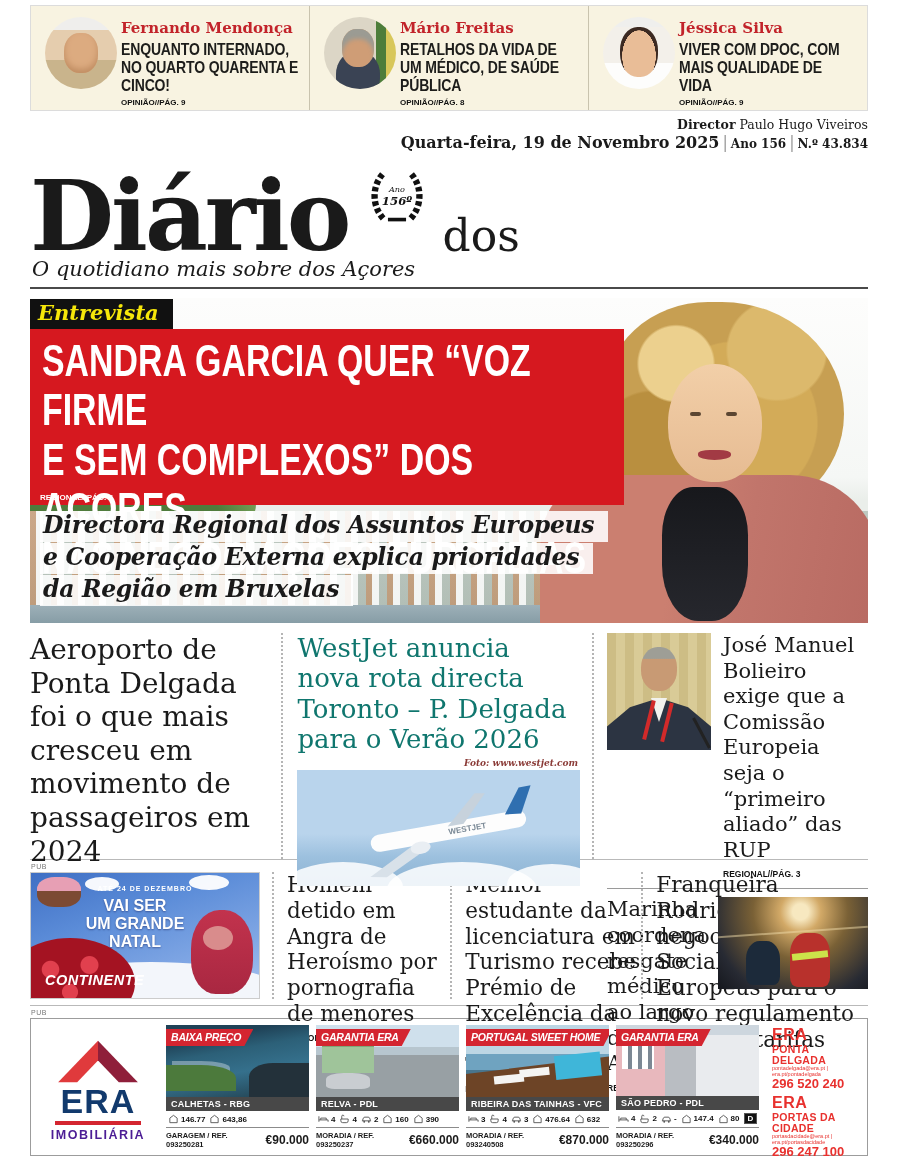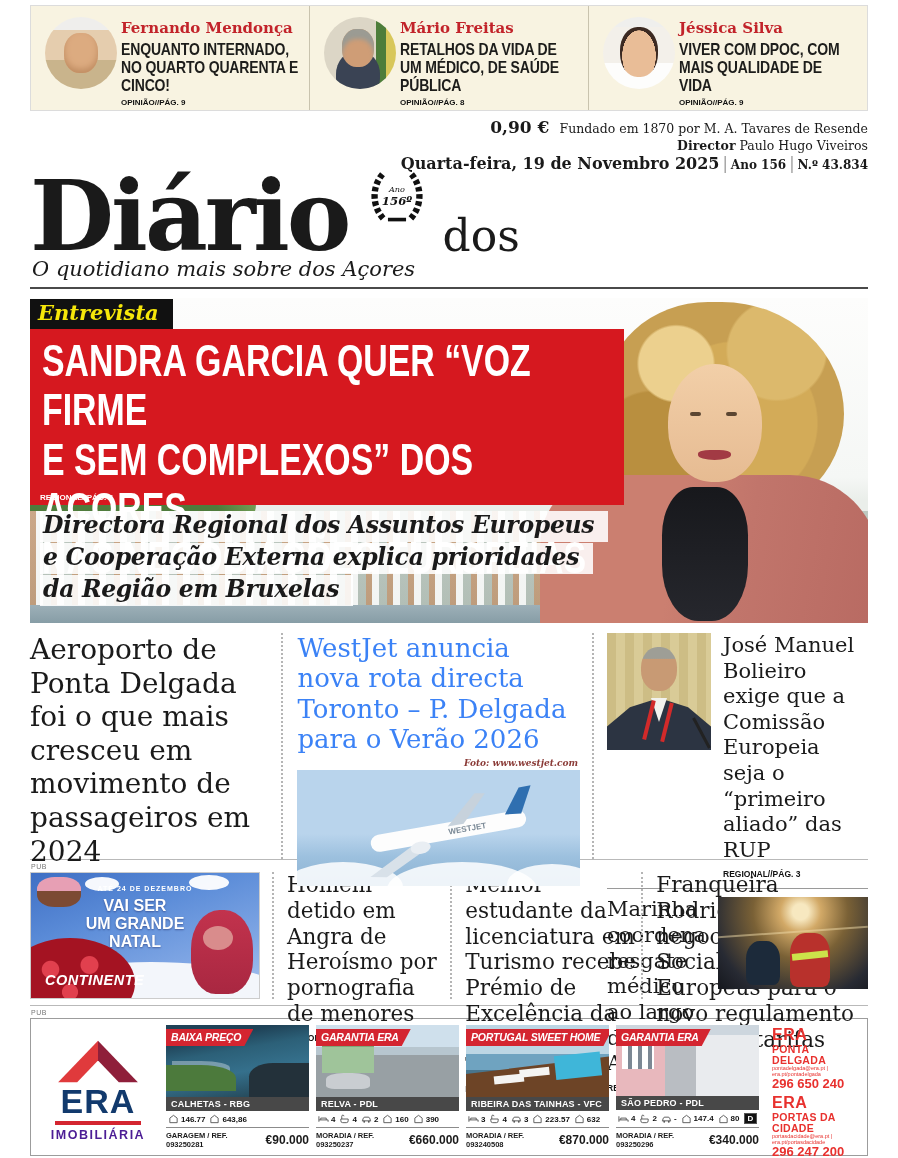--- a/index.html
+++ b/index.html
@@ -57,21 +57,21 @@
   .hero-headline{width:130%;transform:scaleX(.77);transform-origin:0 0;font-family:"Liberation Sans","DejaVu Sans",sans-serif;font-weight:800;font-size:44px;line-height:1.12;color:#fff;letter-spacing:0;}
   .hero-page{position:absolute;left:10px;bottom:3px;color:#fff;font-family:"Liberation Sans",sans-serif;font-weight:700;font-size:8px;}
   .hero-sub{position:absolute;top:213px;left:10px;z-index:2;}
   .hero-strip{display:table;background:rgba(255,255,255,.88);font-weight:700;font-style:italic;font-size:23.5px;padding:0 14px 3px 3px;margin-bottom:1px;letter-spacing:-.3px;}
 
   
   .row1{display:flex;margin-top:10px;height:226px;border-bottom:1px solid #b9b9b9;}
   .r1-left{width:243px;}
   .r1-left h2{font-weight:400;font-size:28px;line-height:1.2;margin:0;}
   .r1-mid{width:288px;margin-left:13px;padding-left:14px;border-left:2px dotted #b5b5b5;}
-  .r1-mid h2{font-weight:400;font-size:26px;line-height:1.17;margin:0;color:#3b82f6;}
+  .r1-mid h2{font-weight:400;font-size:26px;line-height:1.17;margin:0;color:#0f766e;}
   .credit{font-style:italic;font-size:9px;color:#8a3a36;text-align:right;margin:3px 2px 2px 0;font-weight:700;}
   .photo{position:relative;overflow:hidden;}
   .plane-photo{width:100%;height:116px;background:linear-gradient(#b9d4ec 0 55%,#9cc0de 75%,#8db3d2);}
   .cloud{position:absolute;background:#fff;border-radius:50%;opacity:.85;}
   .r1-right{flex:1;margin-left:12px;padding-left:13px;border-left:2px dotted #b5b5b5;}
   .r1-rt{display:flex;gap:12px;}
   .boli-photo{width:104px;height:117px;flex:0 0 104px;background:repeating-linear-gradient(90deg,#cdbd85 0 9px,#d9cb97 9px 18px);}
   .boli-suit{position:absolute;left:0;bottom:0;width:100%;height:52px;background:#2c3442;clip-path:polygon(50% 0,78% 18%,100% 55%,100% 100%,0 100%,0 55%,22% 18%);}
   .boli-shirt{position:absolute;left:44px;bottom:28px;width:16px;height:24px;background:#f2f2ee;clip-path:polygon(0 0,100% 0,50% 100%);}
   .boli-lanyard{position:absolute;left:40px;bottom:10px;width:4px;height:40px;background:#d22a2a;transform:rotate(14deg);box-shadow:18px -2px 0 #d22a2a;}
@@ -176,22 +176,20 @@
         <div class="op-title-wrap">
             <div class="op-title">VIVER COM DPOC, COM MAIS QUALIDADE DE VIDA</div>
           </div>
         <div class="op-page">OPINIÃO//PÁG. 9</div>
       </div>
     </div>
   </header>
 
   <section class="masthead">
     <div class="mh-info">
-      <div><span class="mh-price">0,90 €</span>&nbsp;
-        <span class="mh-founded">Fundado em 1870 por M. A. Tavares de Resende</span></div>
       <div class="mh-dirline"><b>Director</b>
         <span>Paulo Hugo Viveiros</span></div>
       <div><span class="mh-dateline">Quarta-feira, 19 de Novembro 2025</span><span class="mh-sep">|</span><span class="mh-small">Ano 156</span><span class="mh-sep">|</span><span class="mh-small">N.º 43.834</span></div>
     </div>
     <div class="mh-title-row">
       <span class="mh-big">Diário</span>
       <svg class="laurel" viewBox="0 0 64 64">
         <path d="M16 8 C4 22 4 44 18 58" stroke="#111" stroke-width="7" fill="none" stroke-dasharray="5 3"></path>
         <path d="M48 8 C60 22 60 44 46 58" stroke="#111" stroke-width="7" fill="none" stroke-dasharray="5 3"></path>
         <path d="M22 58 L42 58" stroke="#111" stroke-width="4"></path>
@@ -427,21 +425,21 @@
               <path d="M1 7h10M2 7V5l1.5-2h5L10 5v2" stroke="#555" fill="none"></path>
               <circle cx="3.5" cy="8" r="1" fill="#555"></circle>
               <circle cx="8.5" cy="8" r="1" fill="#555"></circle>
             </svg>
             <b class="fv">3</b>
           </span>
         <span class="feat">
             <svg class="fi" viewBox="0 0 12 10">
               <path d="M2 4l4-3 4 3v5H2z" stroke="#555" fill="none"></path>
             </svg>
-            <b class="fv">223.57</b>
+            <b class="fv">476.64</b>
           </span>
         <span class="feat">
             <svg class="fi" viewBox="0 0 12 10">
               <path d="M2 4l4-3 4 3v5H2z" stroke="#555" fill="none"></path>
             </svg>
             <b class="fv">632</b>
           </span>
       </div>
       <div class="l-bottom">
         <span class="l-ref">MORADIA / REF. 093240508</span>
@@ -495,24 +493,24 @@
         <span class="l-ref">MORADIA / REF. 093250296</span>
         <span class="l-price">€340.000</span>
       </div>
     </div>
 
     <div class="era-agencies">
       <div class="ag">
         <div class="ag-brand">ERA</div>
         <div class="ag-name">PONTA DELGADA</div>
         <div class="ag-contact">pontadelgada@era.pt | era.pt/pontadelgada</div>
-        <div class="ag-phone">296 650 240</div>
+        <div class="ag-phone">296 520 240</div>
       </div>
       <div class="ag">
         <div class="ag-brand">ERA</div>
         <div class="ag-name">PORTAS DA CIDADE</div>
         <div class="ag-contact">portasdacidade@era.pt | era.pt/portasdacidade</div>
-        <div class="ag-phone">296 247 200</div>
+        <div class="ag-phone">296 247 100</div>
       </div>
 
     </div>
   </section>
 </div>
 
 </body></html>

